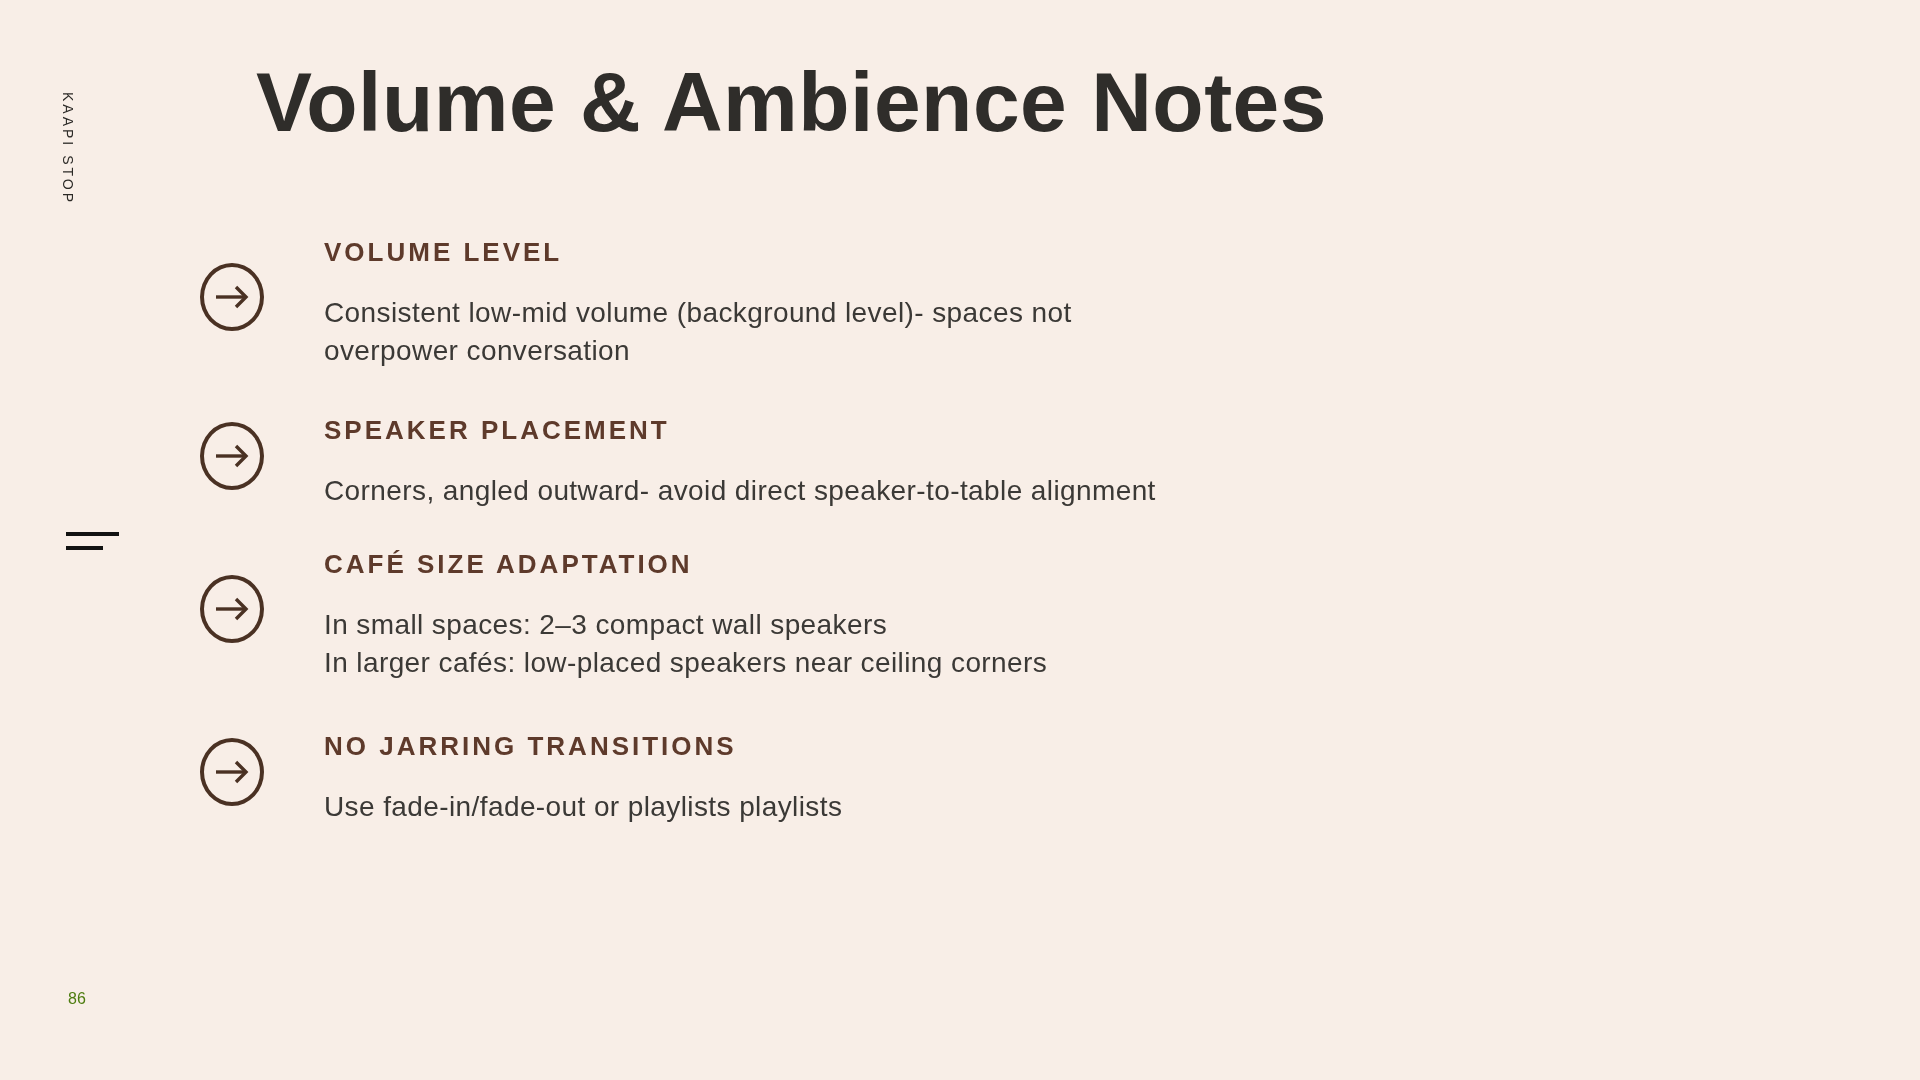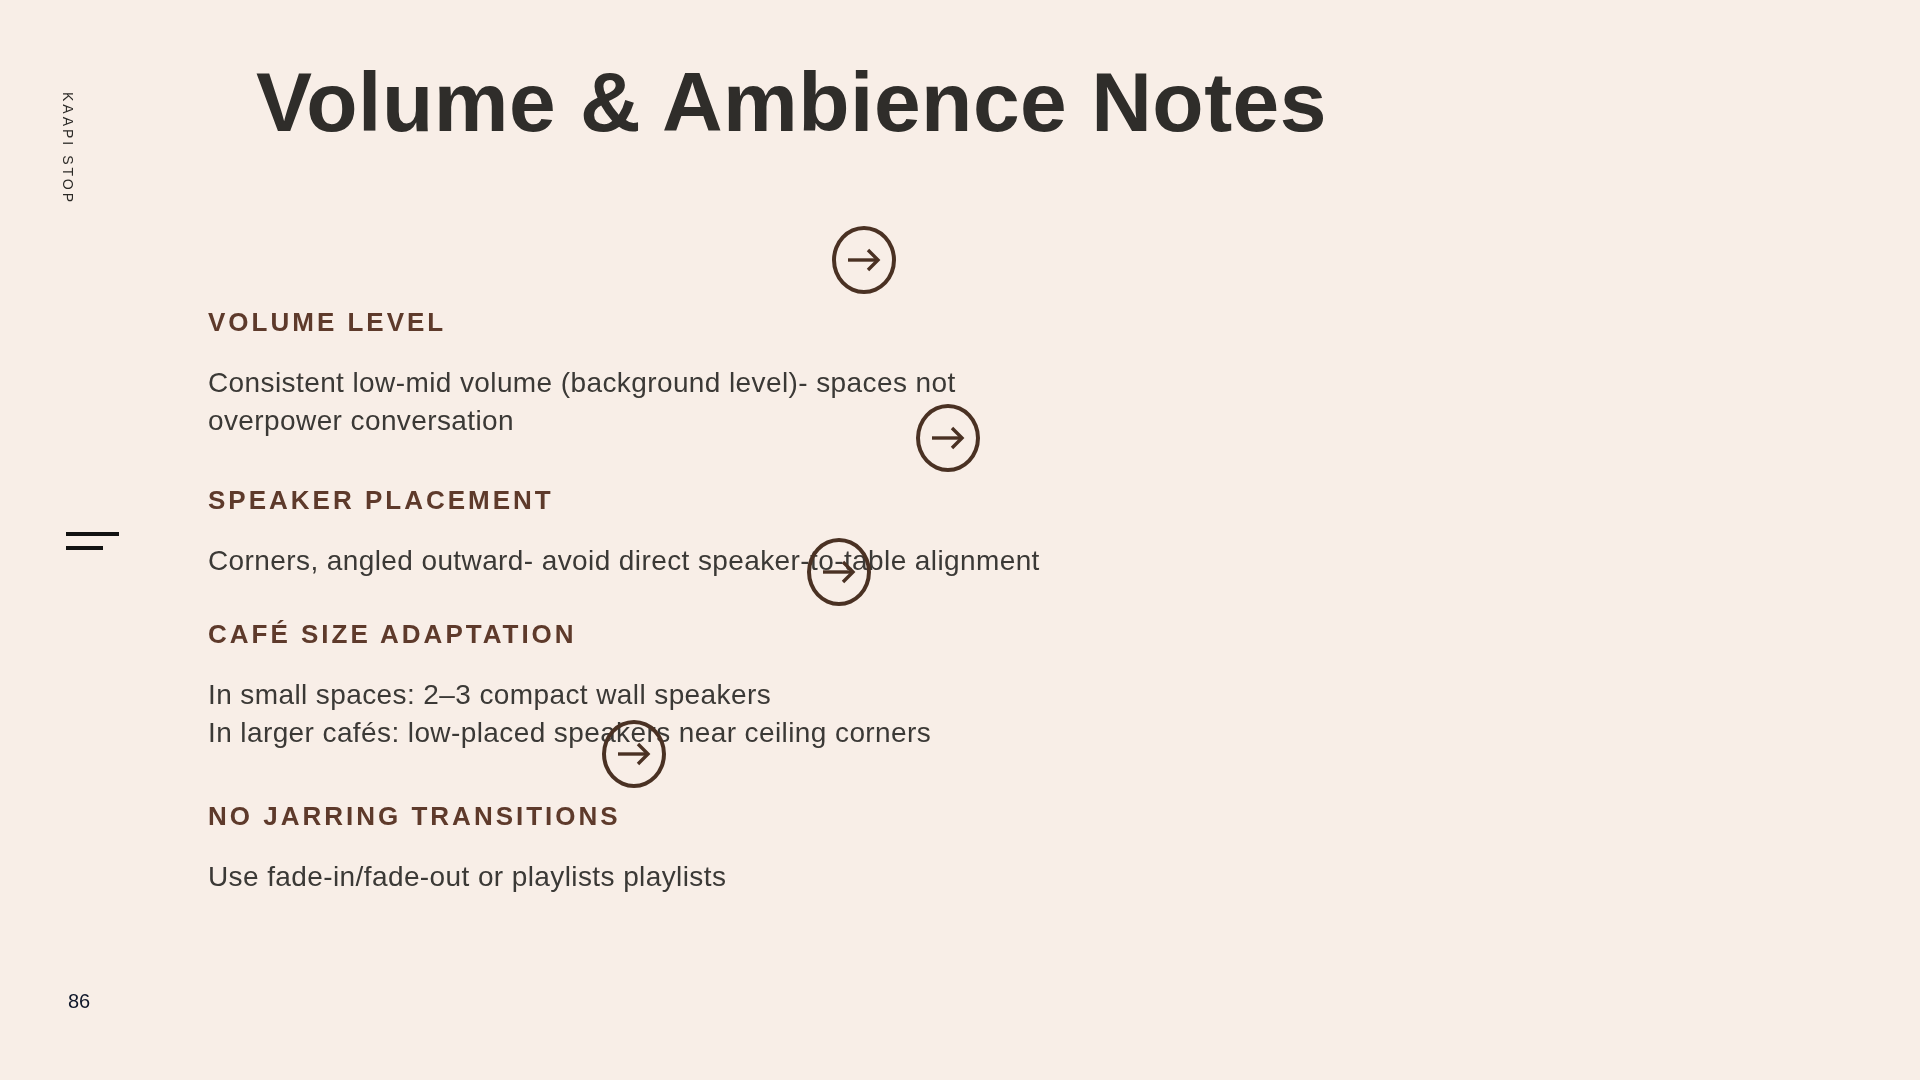--- a/index.html
+++ b/index.html
@@ -64,24 +64,23 @@
     position: absolute;
     left: 0; top: 14px;
     width: 37px; height: 4px;
     background: #121212;
   }
 
   
   .sections { position: absolute; left: 0; top: 0; width: 100%; height: 100%; }
   .section {
     position: absolute;
-    left: 208px;
+    left: 200px;
     display: flex;
-    align-items: flex-end;
-    flex-direction: column;
+    align-items: center;
   }
   .section:nth-child(1) { top: 226px; }
   .section:nth-child(2) { top: 404px; }
   .section:nth-child(3) { top: 538px; }
   .section:nth-child(4) { top: 720px; }
   .section:nth-child(5) { top: 862px; }
 
   .icon-wrap {
     flex: 0 0 auto;
     width: 66px;
@@ -115,22 +114,22 @@
     line-height: 38px;
     letter-spacing: 0.4px;
     color: #3b3936;
     white-space: pre-line;
   }
 
   .page-number {
     position: absolute;
     left: 68px;
     top: 990px;
-    font-size: 20px;
-    color: #0f172a;
+    font-size: 16px;
+    color: #4d7c0f;
   }
 </style>
 </head>
 <body>
 
 <div class="slide">
 
   <div class="brand">KAAPI STOP</div>
 
   <h1 class="title">Volume &amp; Ambience Notes</h1>

